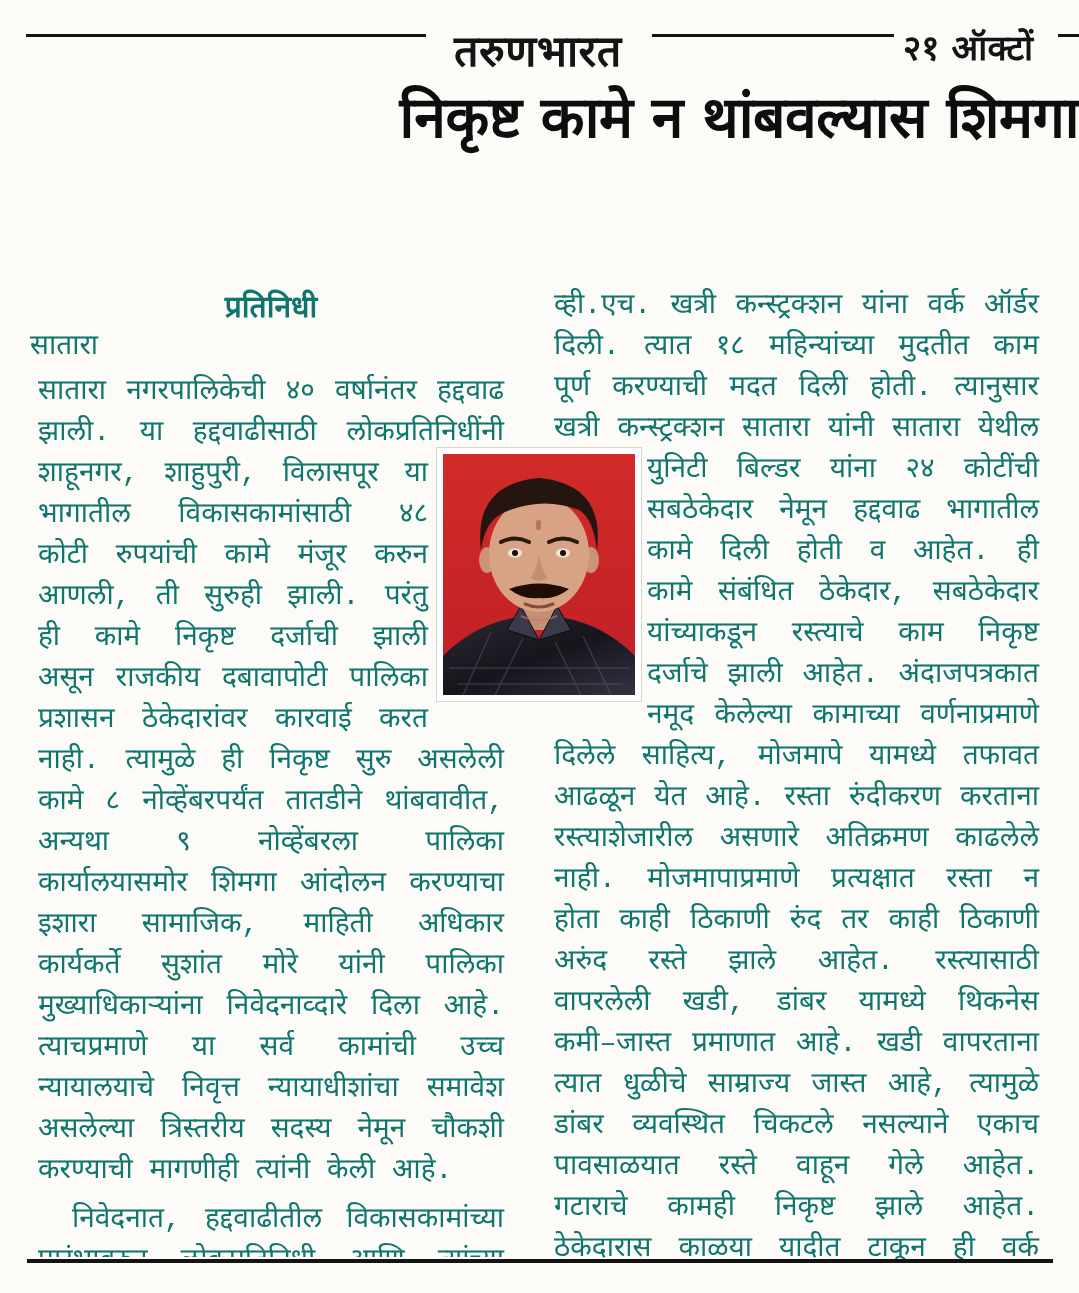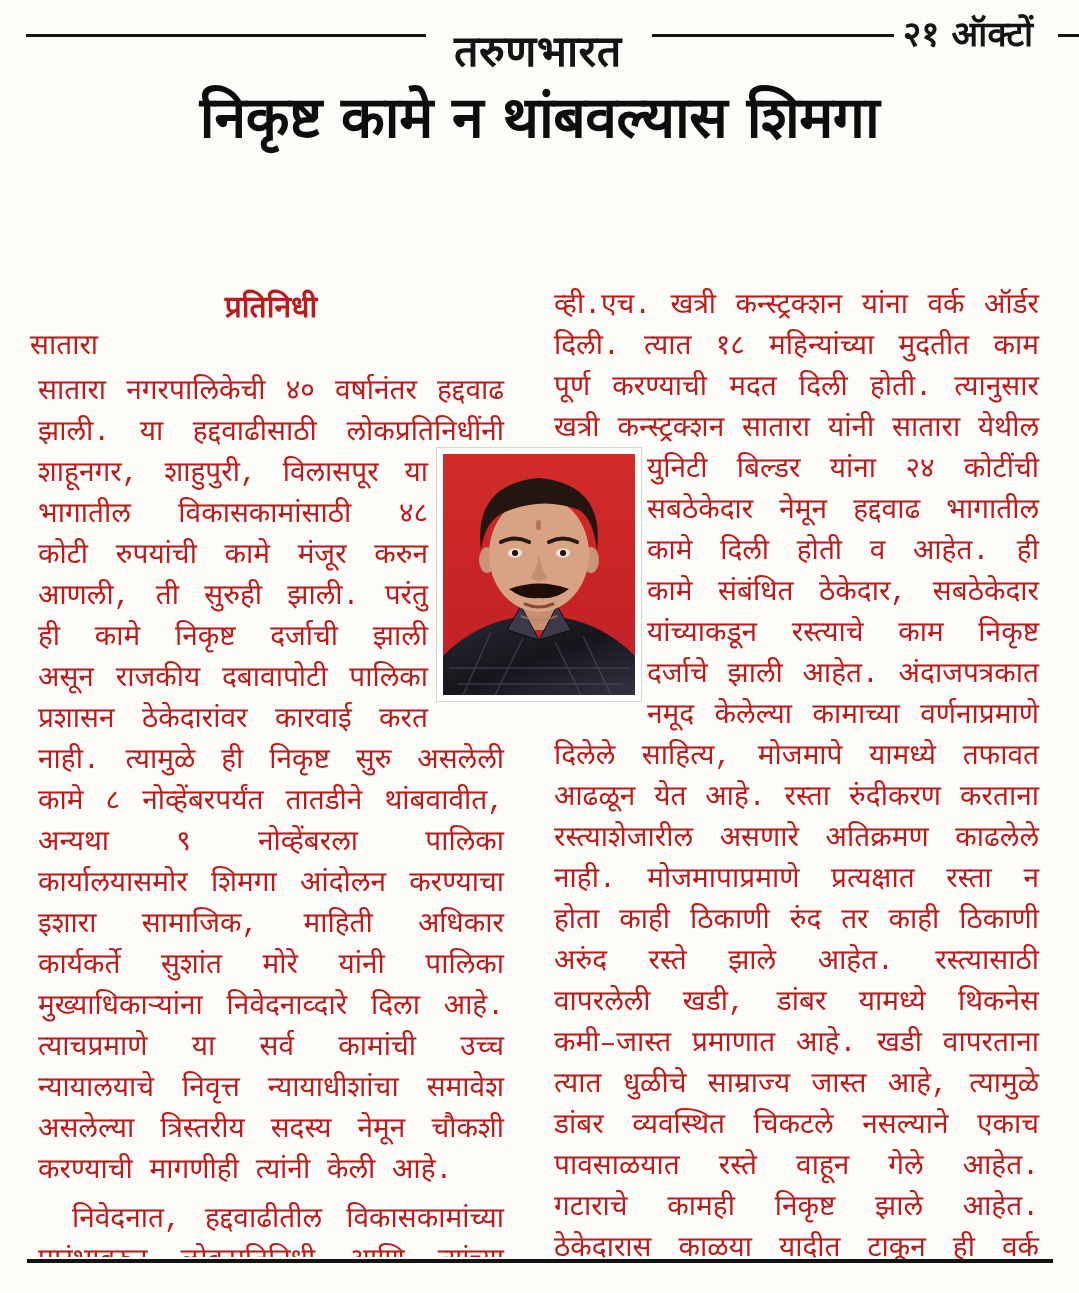--- a/index.html
+++ b/index.html
@@ -20,34 +20,34 @@
   .rule { position: absolute; background: #141414; height: 3px; }
   .rule-left   { left: 26px;  top: 34px; width: 400px; }
   .rule-mid    { left: 652px; top: 34px; width: 242px; }
   .rule-right  { left: 1058px;top: 34px; width: 21px;  }
   .masthead-title {
     position: absolute; left: 50%; top: 20px; transform: translateX(-51%);
     font-size: 43px; font-weight: 800; letter-spacing: 0.5px;
     white-space: nowrap;
   }
   .masthead-date {
-    position: absolute; left: 903px; top: 9px;
+    position: absolute; left: 903px; top: 23px;
     font-size: 35px; font-weight: 800; white-space: nowrap;
   }
 
   
   .headline {
     position: absolute; left: 0; top: 72px; width: 1079px;
-    text-align: center; font-weight: 800; color: #0d0d0d;
+    text-align: right; font-weight: 800; color: #0d0d0d;
     font-size: 57px; line-height: 90px; letter-spacing: -0.5px;
   }
   .headline .hl-line { white-space: nowrap; }
 
   
-  .col { position: absolute; color: #b91c1c; }
+  .col { position: absolute; color: #0f766e; }
   .col-left  { left: 30px;  top: 287px; width: 482px; height: 970px; overflow: hidden; }
   .col-right { left: 546px; top: 277px; width: 501px; height: 982px; overflow: hidden; }
 
   .byline   { text-align: center; font-weight: 700; font-size: 30px; line-height: 40px; }
   .dateline { text-align: left; font-size: 28px; line-height: 36px; }
 
   .colflow {
     font-size: 28px; line-height: 41px;
     text-align: justify; text-justify: inter-word;
   }

